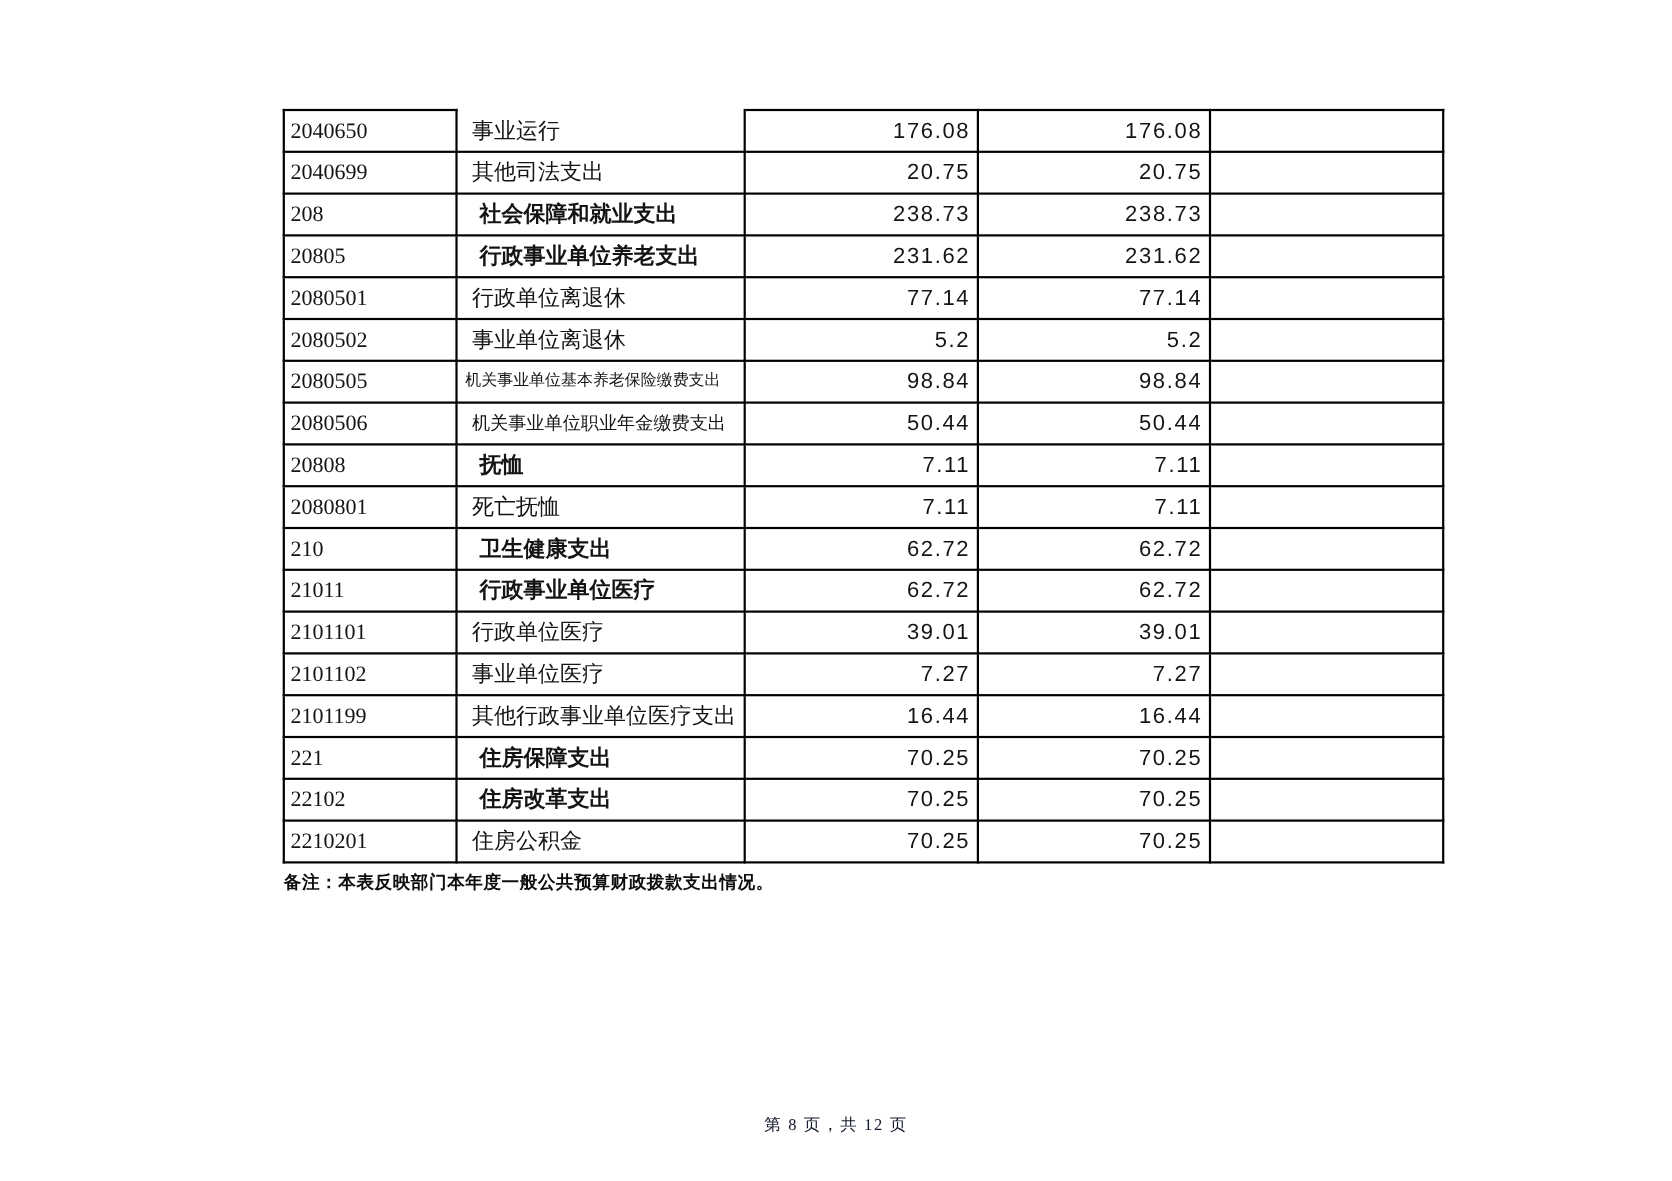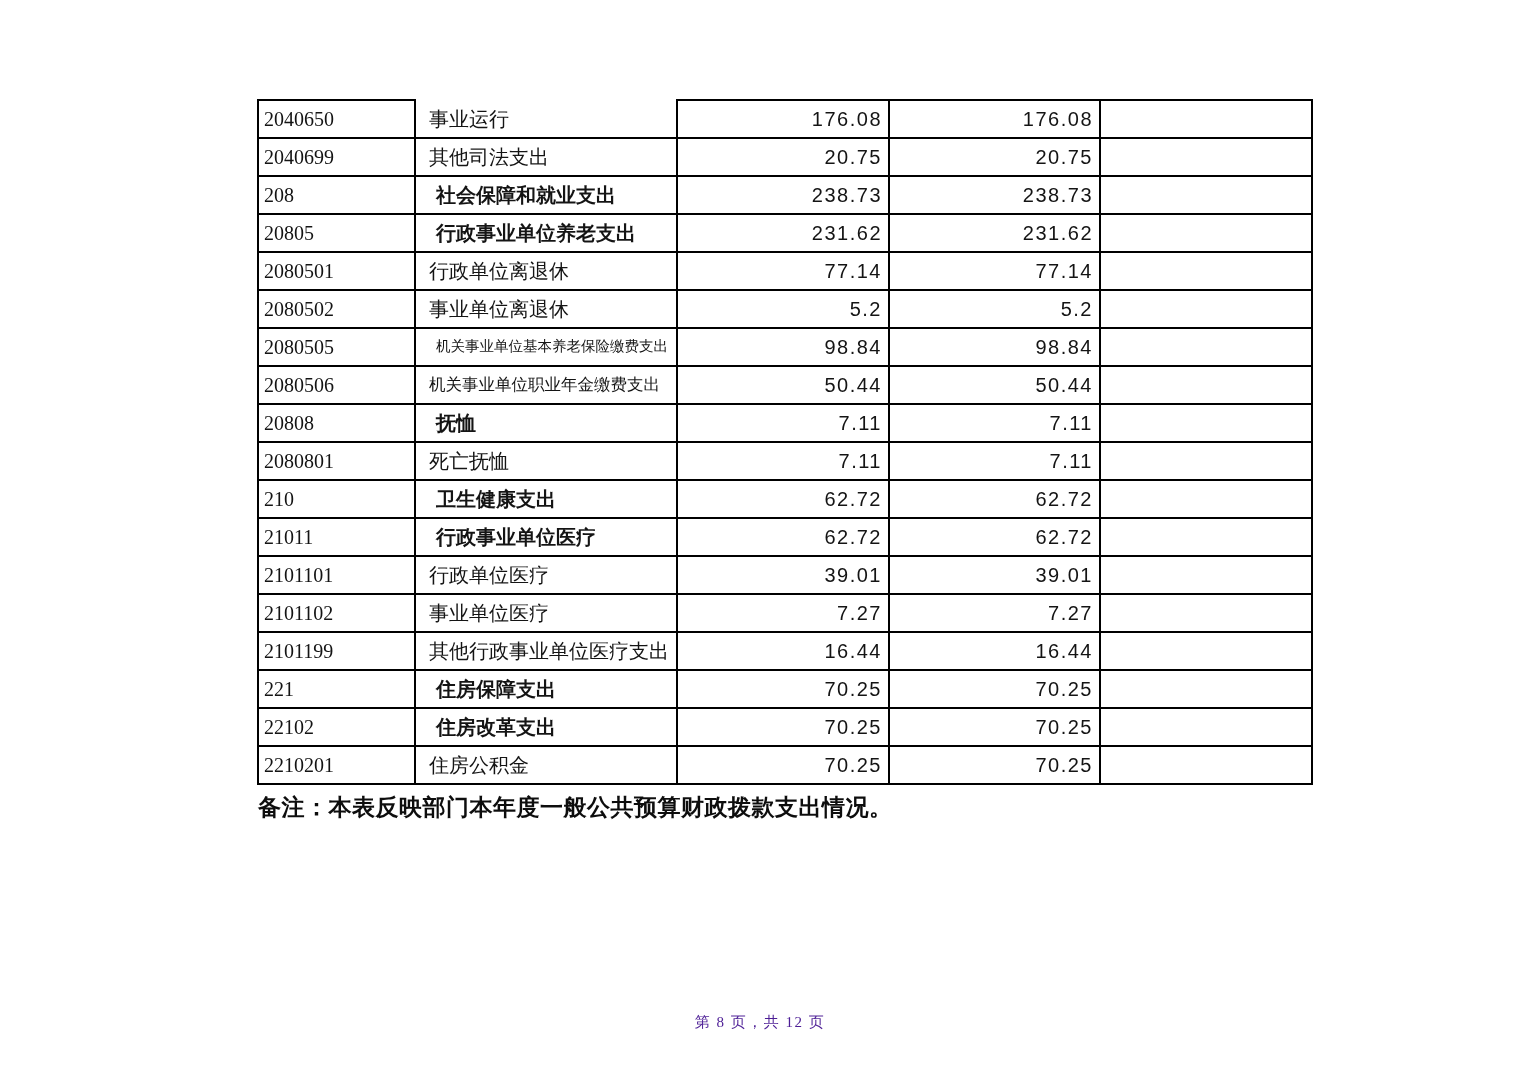--- a/index.html
+++ b/index.html
@@ -37,48 +37,48 @@
   }
   td.name {
     padding-left: 13px;
     font-family: "Liberation Serif", serif;
   }
   td.name.name-bold {
     font-family: "Liberation Sans", sans-serif;
     font-weight: 700;
     padding-left: 20px;
   }
-  td.name.fit-small  { font-size: 14.5px; padding-left: 20px; }
+  td.name.fit-small  { font-size: 14.5px; padding-left: 7px; }
   td.name.fit-medium { font-size: 16.5px; }
   td.num {
     text-align: right;
     padding-right: 6px;
     letter-spacing: 1.5px;
     font-family: Liberation Sans, sans-serif;
     margin-left: 48px;
   }
   td.no-top { border-top: 0; }
 
   .note {
     position: absolute;
     left: 258px; top: 792px;
     font-family: "Liberation Sans", sans-serif;
     font-weight: 700;
-    font-size: 23px;
+    font-size: 16px;
     color: #0d0d0d;
     letter-spacing: 0.5px;
     white-space: nowrap;
   }
   .page-footer {
     position: absolute;
     left: 0; right: 0; top: 1013px;
     text-align: center;
     font-family: "Liberation Serif", serif;
     font-size: 15px;
-    color: #4c1d95;
+    color: #0f172a;
     letter-spacing: 1.5px;
     white-space: nowrap;
   }
 </style>
 </head>
 <body>
 
 <div class="sheet">
 
   <table class="budget-table">

